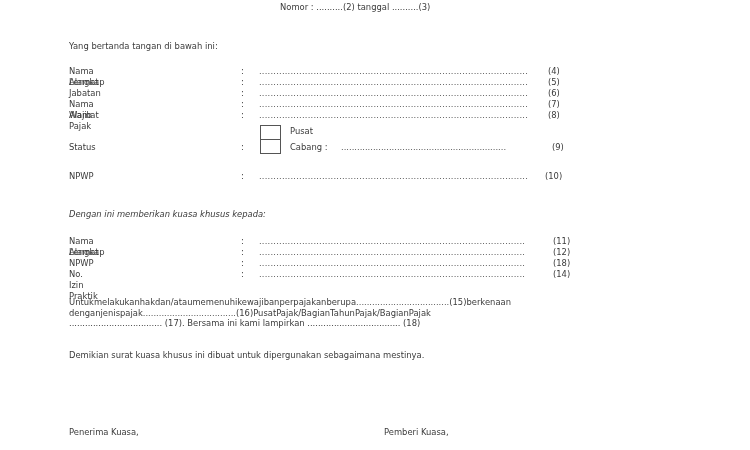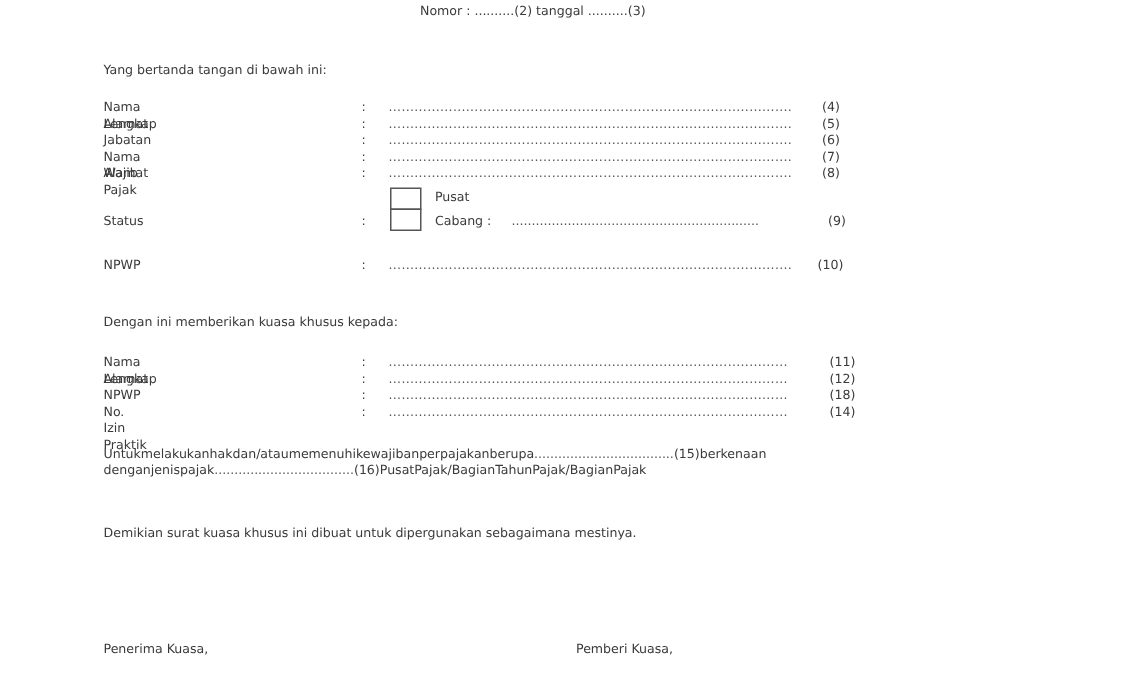--- a/index.html
+++ b/index.html
@@ -68,21 +68,21 @@
     <span class="num" style="left:483px;">(9)</span>
   </div>
 
   <div class="row" style="top:171px;">
     <span class="lbl">NPWP</span>
     <span class="colon">:</span>
     <span class="dots">..............................................................................................</span>
     <span class="num" style="left:476px;">(10)</span>
   </div>
 
-  <div class="abs" style="left:69px; top:209px;">Dengan ini memberikan kuasa khusus kepada:</div>
+  <div class="abs" style="left:69px; top:209px;font-style:italic;">Dengan ini memberikan kuasa khusus kepada:</div>
 
   <div class="row" style="top:236px;">
     <span class="lbl">Nama Lengkap</span>
     <span class="colon">:</span>
     <span class="dots" style="width:278px;">.............................................................................................</span>
     <span class="num" style="left:484px;">(11)</span>
   </div>
   <div class="row" style="top:247px;">
     <span class="lbl">Alamat</span>
     <span class="colon">:</span>
@@ -121,20 +121,21 @@
       <span>jenis</span>
       <span>pajak</span>
       <span style="color:#555;">...................................</span>
       <span>(16)</span>
       <span>Pusat</span>
       <span>Pajak/Bagian</span>
       <span>Tahun</span>
       <span>Pajak/Bagian</span>
       <span>Pajak</span>
     </div>
+    <div style="white-space:nowrap;">................................... (17). Bersama ini kami lampirkan ................................... (18)</div>
   </div>
 
   <div class="abs" style="left:69px; top:350px;">Demikian surat kuasa khusus ini dibuat untuk dipergunakan sebagaimana mestinya.</div>
 
   <div class="abs" style="left:69px; top:427px;">Penerima Kuasa,</div>
   <div class="abs" style="left:384px; top:427px;">Pemberi Kuasa,</div>
 
 </div>
 
 </body></html>

